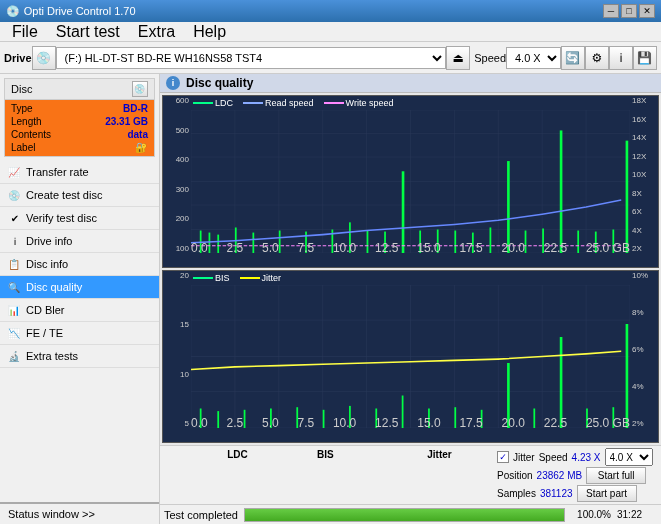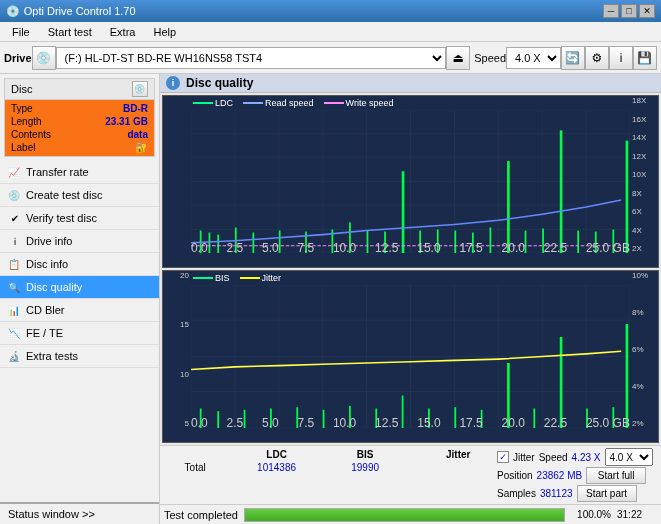--- a/index.html
+++ b/index.html
@@ -49,21 +49,21 @@
       height: 20px;
       display: flex;
       align-items: center;
       padding: 0 4px;
       border-bottom: 1px solid #ccc;
       gap: 2px;
     }
     .menu-item {
       padding: 2px 8px;
       cursor: pointer;
-      font-size: 11px;
+      font-size: 16px;
     }
     
     #toolbar {
       background: #f0f0f0;
       height: 32px;
       display: flex;
       align-items: center;
       padding: 2px 4px;
       border-bottom: 1px solid #ccc;
     }
@@ -511,20 +511,28 @@
             <span>LDC</span>
           </div>
           <div class="legend-item">
             <div class="legend-color" style="background:#88aaff;"></div>
             <span>Read speed</span>
           </div>
           <div class="legend-item">
             <div class="legend-color" style="background:#ff88ff;"></div>
             <span>Write speed</span>
           </div>
+        </div>
+        <div class="y-axis-left">
+          <span>600</span>
+            <span>500</span>
+            <span>400</span>
+            <span>300</span>
+            <span>200</span>
+            <span>100</span>
         </div>
         <div class="y-axis-right">
           <span>18X</span>
             <span>16X</span>
             <span>14X</span>
             <span>12X</span>
             <span>10X</span>
             <span>8X</span>
             <span>6X</span>
             <span>4X</span>
@@ -688,27 +696,20 @@
           <thead>
             <tr>
               <td></td>
               <th>LDC</th>
               <th>BIS</th>
               <td style="width:20px;"></td>
               <th>Jitter</th>
             </tr>
           </thead>
           <tbody>
-            <tr>
-              <td>Total</td>
-              <td class="val-blue">1014386</td>
-              <td class="val-blue">19990</td>
-              <td></td>
-              <td></td>
-            </tr>
           </tbody>
         </table>
       </div>
 
       <div class="stats-right">
         <div class="stats-right-row">
           <div class="checkbox-fake">✓</div>
           <span>Jitter</span>
           <span>Speed</span>
           <span class="val-blue">4.23 X</span>

